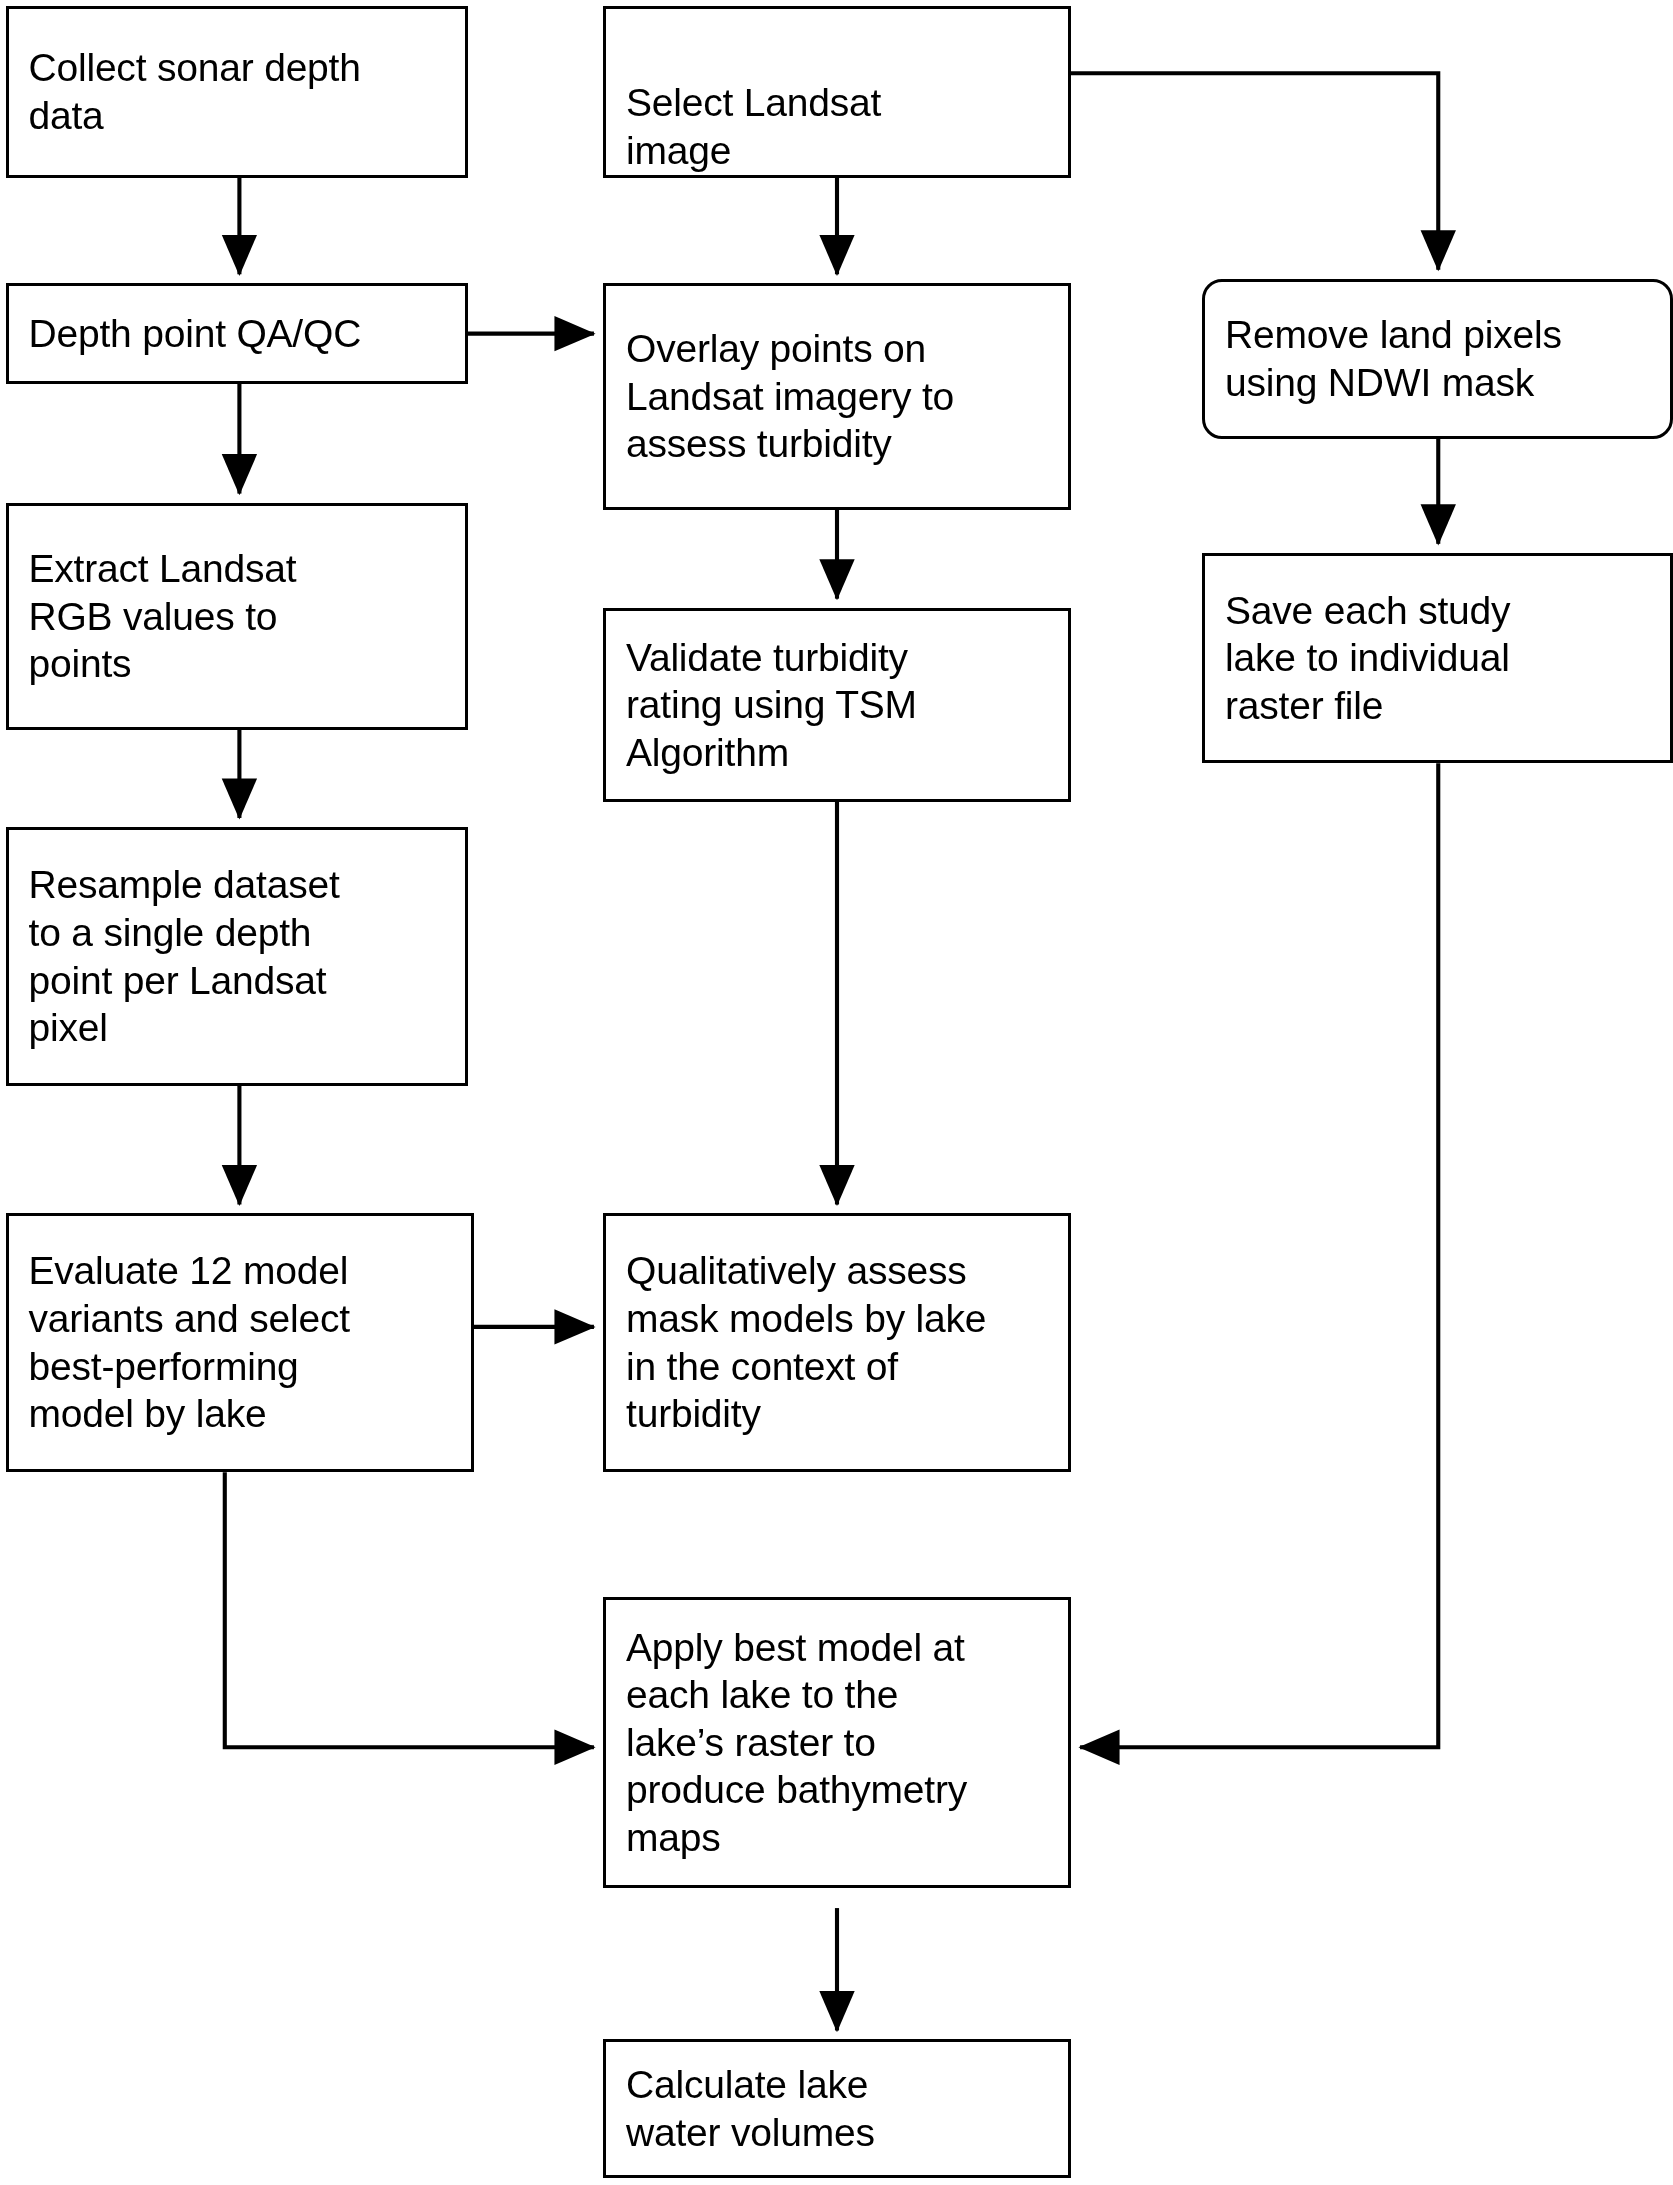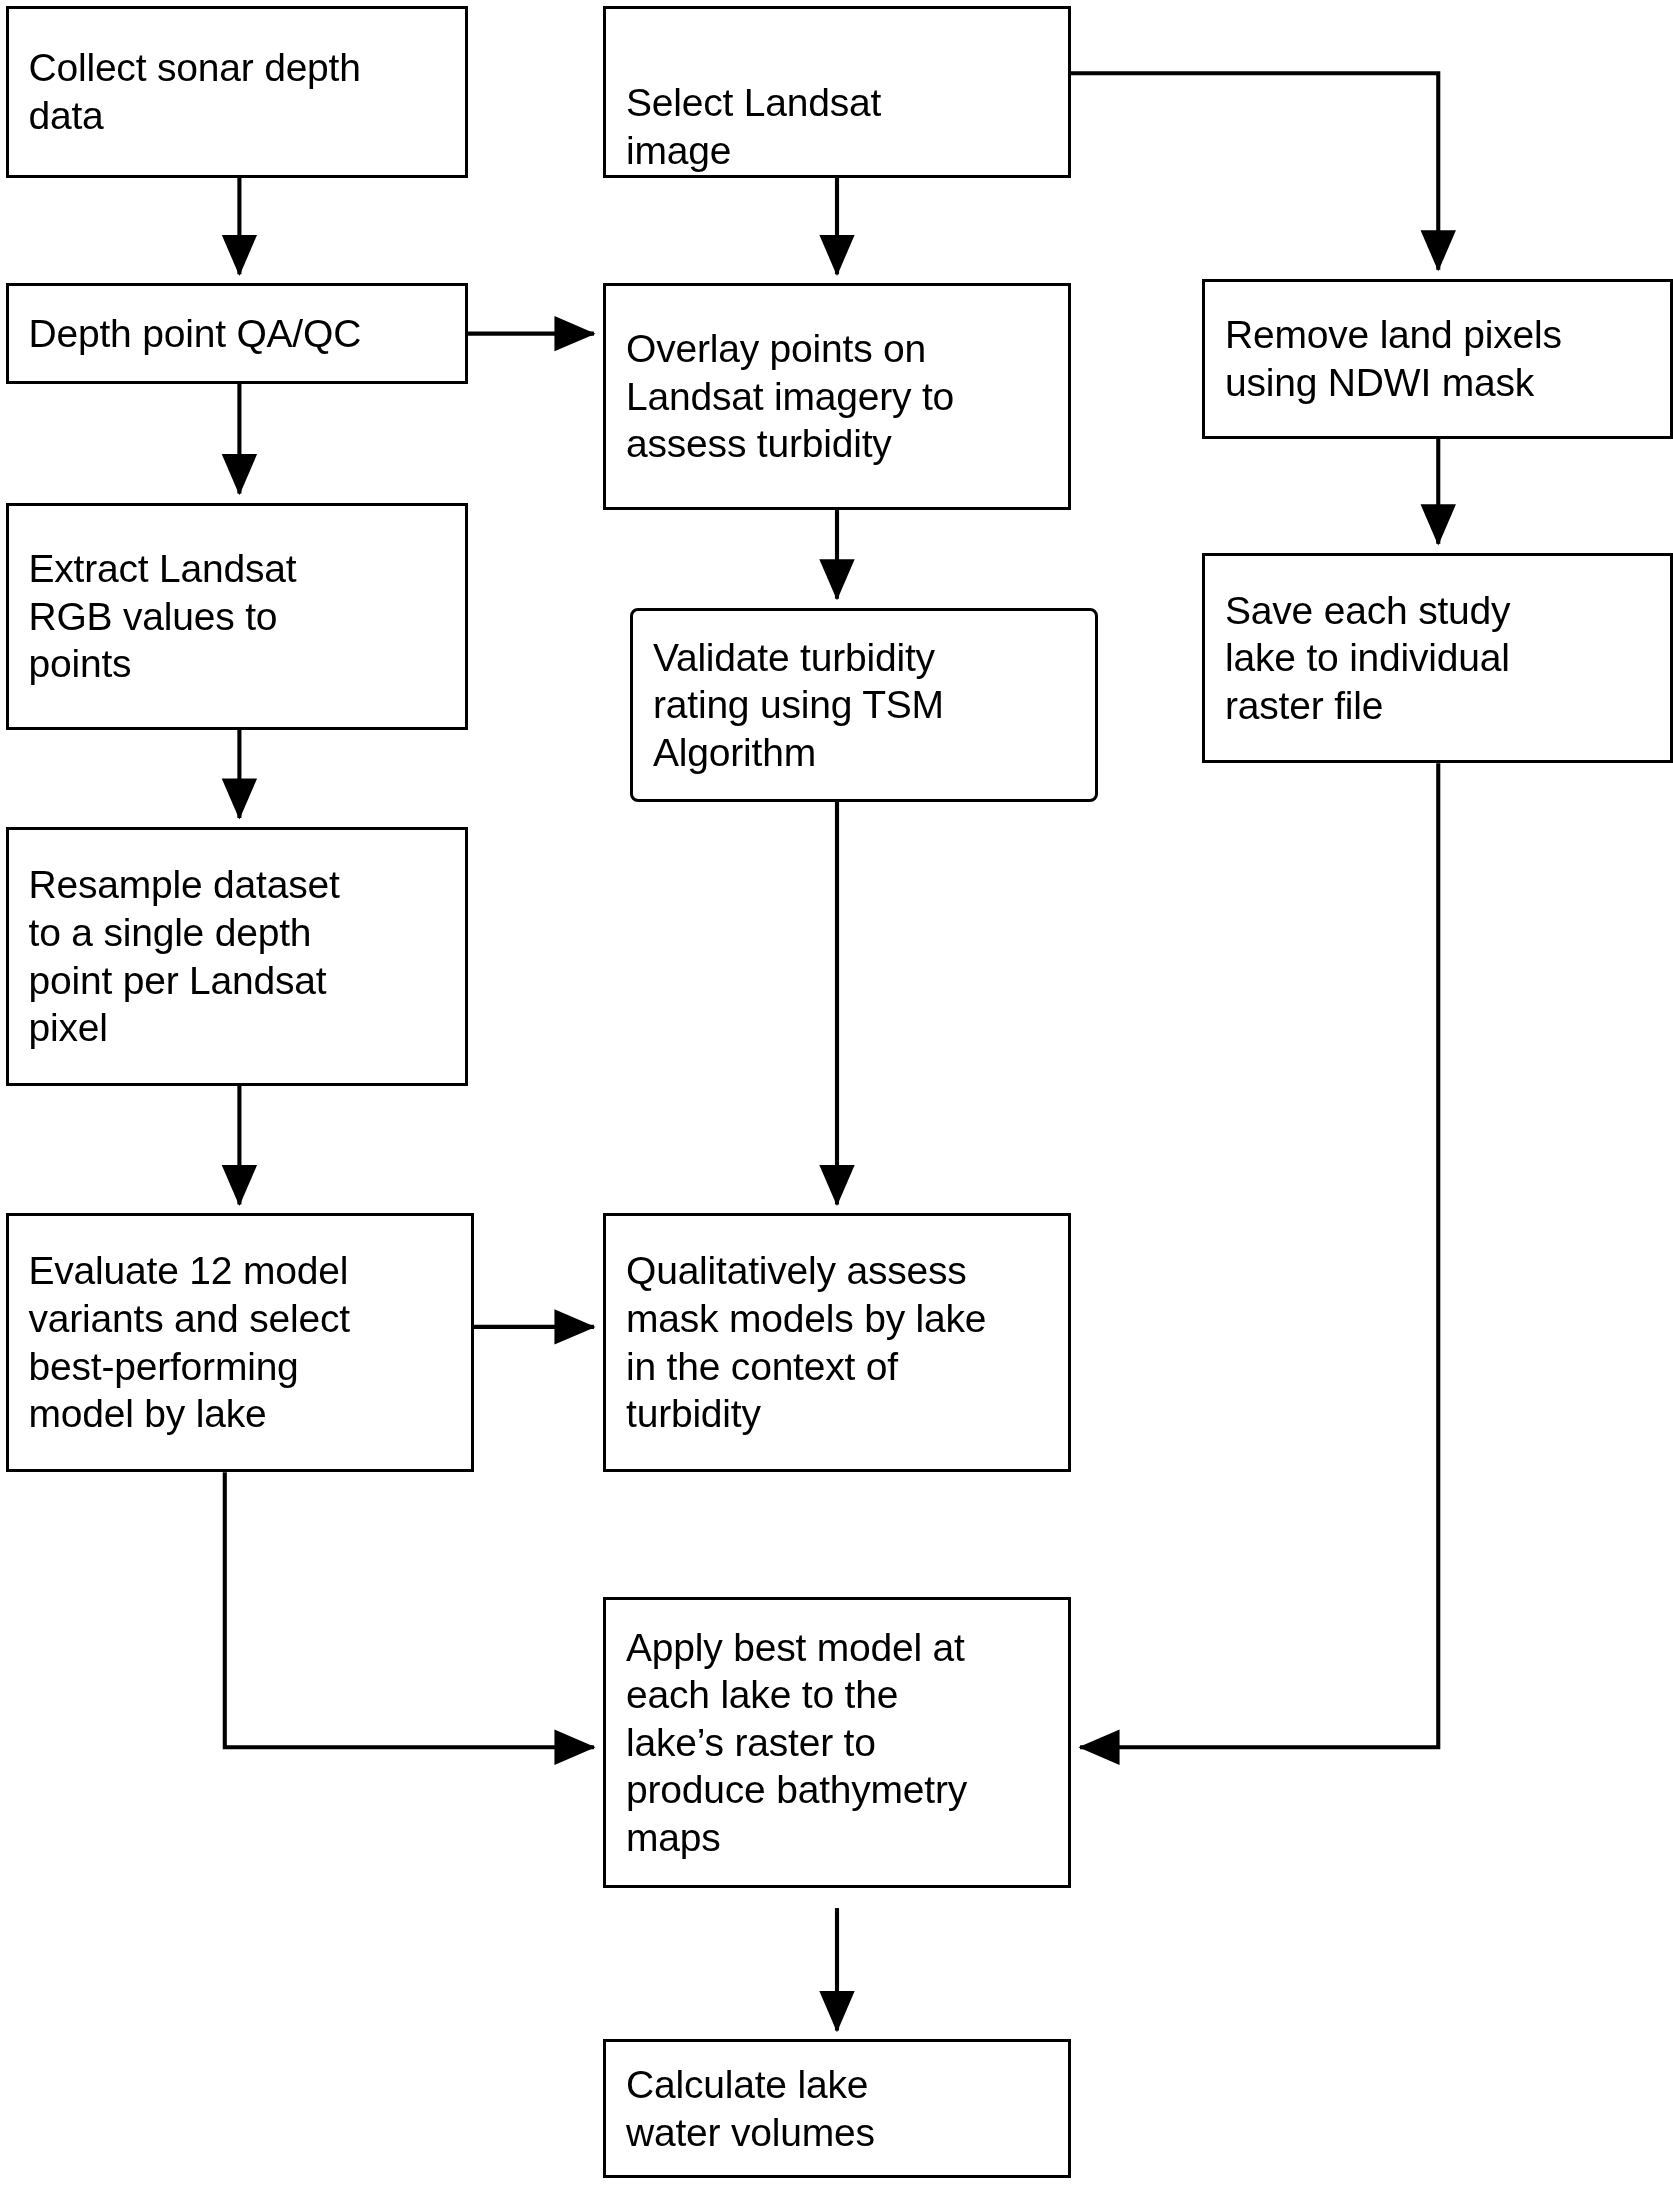--- a/index.html
+++ b/index.html
@@ -118,21 +118,21 @@
     <span class="node-label">Select Landsat
 image</span>
   </div>
 
   <div class="node" style="left:603px; top:283px; width:468px; height:227px;">
     <span class="node-label">Overlay points on
 Landsat imagery to
 assess turbidity</span>
   </div>
 
-  <div class="node" style="left:630px; top:608px; width:468px; height:194px;border-radius:8px;">
+  <div class="node" style="left:603px; top:608px; width:468px; height:194px;">
     <span class="node-label">Validate turbidity
 rating using TSM
 Algorithm</span>
   </div>
 
   <div class="node" style="left:603px; top:1213px; width:468px; height:259px;">
     <span class="node-label">Qualitatively assess
 mask models by lake
 in the context of
 turbidity</span>
@@ -144,21 +144,21 @@
 lake’s raster to
 produce bathymetry
 maps</span>
   </div>
 
   <div class="node" style="left:603px; top:2039px; width:468px; height:139px;">
     <span class="node-label">Calculate lake
 water volumes</span>
   </div>
 
-  <div class="node" style="left:1202px; top:279px; width:471px; height:160px;">
+  <div class="node" style="left:1202px; top:279px; width:471px; height:160px;border-radius:20px;">
     <span class="node-label">Remove land pixels
 using NDWI mask</span>
   </div>
 
   <div class="node" style="left:1202px; top:553px; width:471px; height:210px;">
     <span class="node-label">Save each study
 lake to individual
 raster file</span>
   </div>
 

